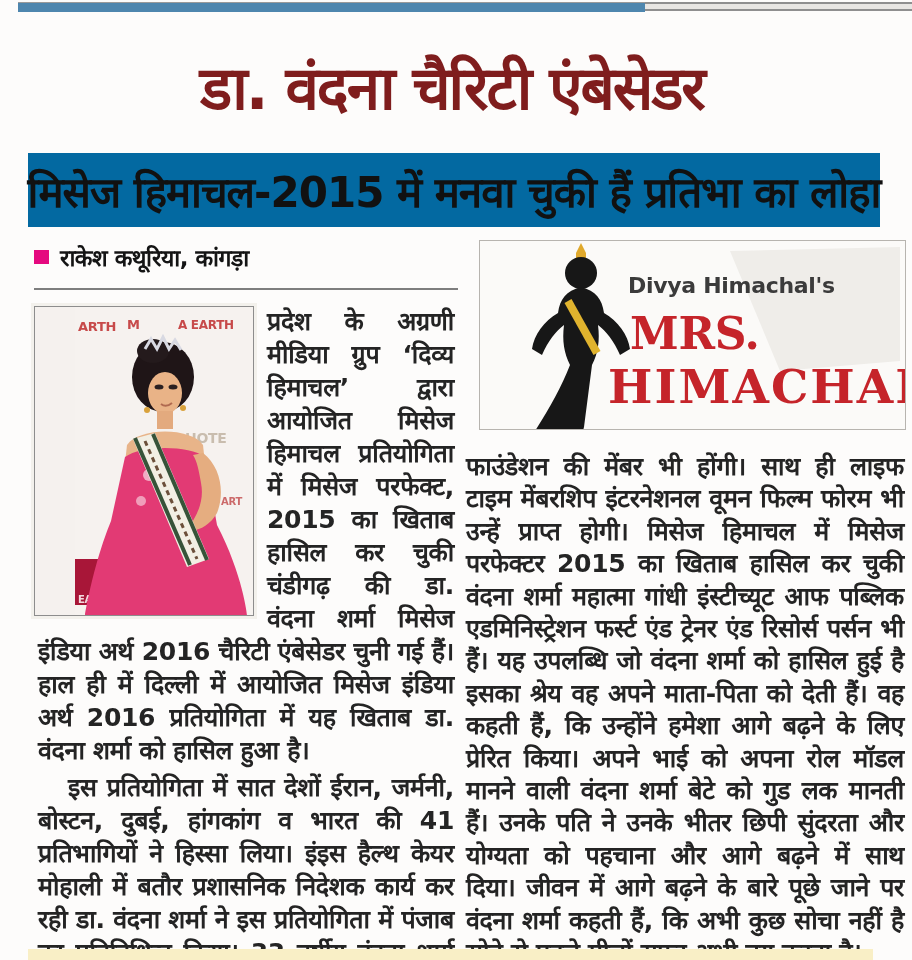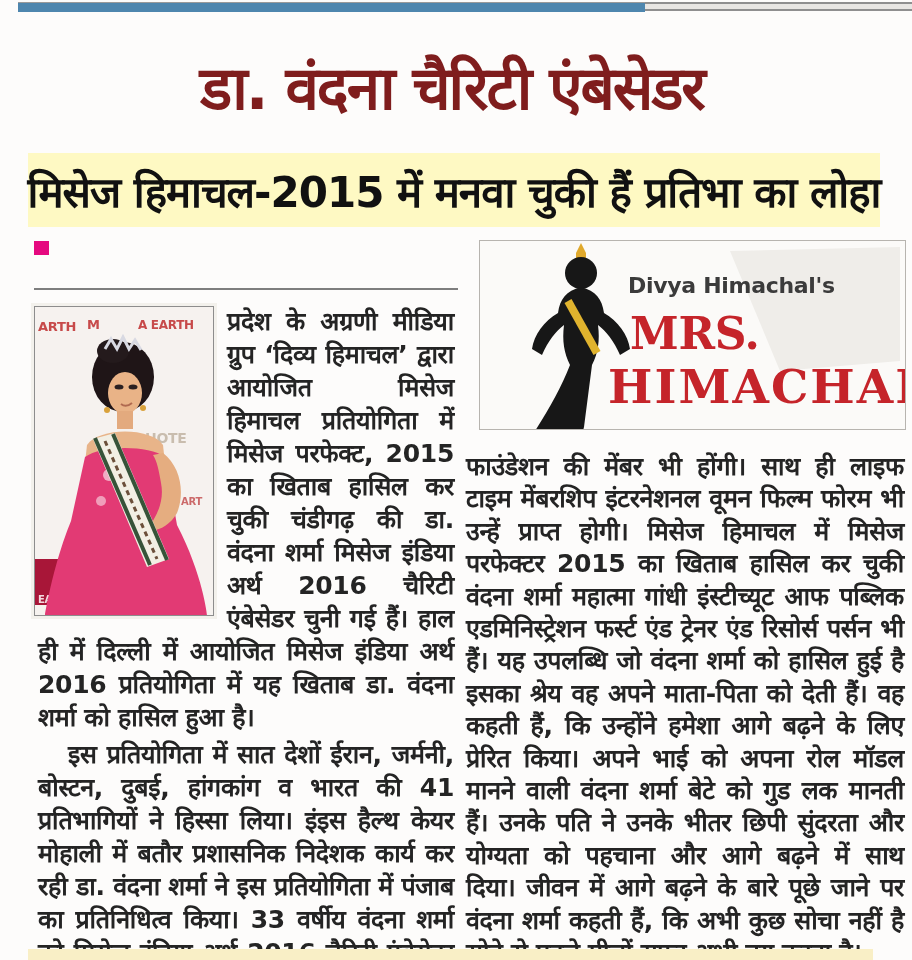--- a/index.html
+++ b/index.html
@@ -15,38 +15,38 @@
   .topbar .gray{flex:1;height:100%;background:#e8e6e3;border-top:2px solid #8f8f8f;border-bottom:2px solid #8f8f8f;box-sizing:border-box;}
   
   .headline{
     position:absolute;top:16px;left:4px;width:896px;height:140px;
     display:flex;align-items:center;justify-content:center;
     font-size:60px;font-weight:bold;color:#7f1d1d;letter-spacing:-2px;white-space:nowrap;
   }
   
   .subhead{
     position:absolute;top:153px;left:28px;width:852px;height:74px;
-    background:#fef9c3;display:flex;align-items:center;justify-content:center;
+    background:#0369a1;display:flex;align-items:center;justify-content:center;
     font-size:42px;font-weight:bold;color:#111;white-space:nowrap;letter-spacing:-1px;
   }
   
   .byline{position:absolute;top:241px;left:34px;display:flex;align-items:center;gap:11px;}
   .byline .bullet{width:15px;height:14px;background:#e5097f;}
   .byline .name{font-size:23px;font-weight:bold;color:#141414;letter-spacing:-0.5px;}
   .rule{position:absolute;top:288px;left:34px;width:424px;border-top:2px solid #7e7e7e;}
   
   .col{position:absolute;font-size:25px;line-height:33px;font-weight:bold;color:#242424;text-align:justify;letter-spacing:-0.3px;}
   .col-left{top:301px;left:34px;width:424px;}
   .col-right{top:240px;left:462px;width:446px;line-height:32.4px;}
   .col p{margin:4px;}
   .col p.indent{text-indent:30px;}
   
   .photo{
     float:left;width:178px;height:308px;margin:5px 13px 2px 0;
-    border:1px solid #8d8d8d;box-shadow:0 0 0 3px #f3f1ec;background:#f5f1ee;
+    border:1px solid #8d8d8d;box-shadow:0 0 0 3px #f3f1ec;background:#f5f1ee;padding-left:40px;
   }
   .photo svg{display:block;}
   
   .logobox{
     margin-left:17px;width:425px;height:188px;background:#fefefe;
     border:1px solid #b7b4af;box-sizing:content-box;margin-bottom:21px;
   }
   .logobox svg{display:block;}
   
   .bottomstrip{position:absolute;top:949px;left:28px;width:845px;height:11px;background:#f9efc6;}
@@ -60,20 +60,21 @@
     <div class="blue"></div>
     <div class="gray"></div>
   </div>
 
   <div class="headline">डा. वंदना चैरिटी एंबेसेडर</div>
 
   <div class="subhead">मिसेज हिमाचल-2015 में मनवा चुकी हैं प्रतिभा का लोहा</div>
 
   <div class="byline">
     <span class="bullet"></span>
+    <span class="name">राकेश कथूरिया, कांगड़ा</span>
   </div>
 
   <div class="rule"></div>
 
   <div class="col col-left">
     <div class="photo">
       <svg width="178" height="308" viewBox="0 0 178 308">
         <rect x="0" y="0" width="178" height="308" fill="#f6f2ef"></rect>
 
         <text x="3" y="24" font-size="13" font-weight="bold" fill="#c74a4a">ARTH</text>

